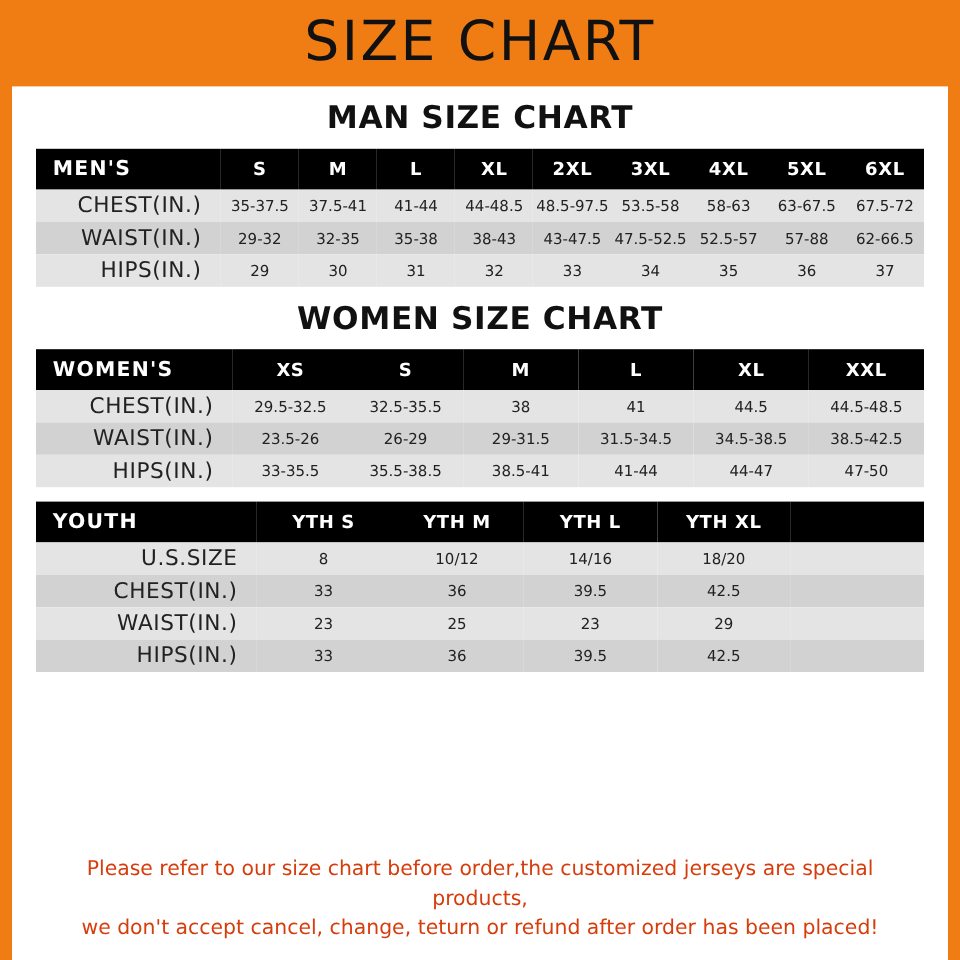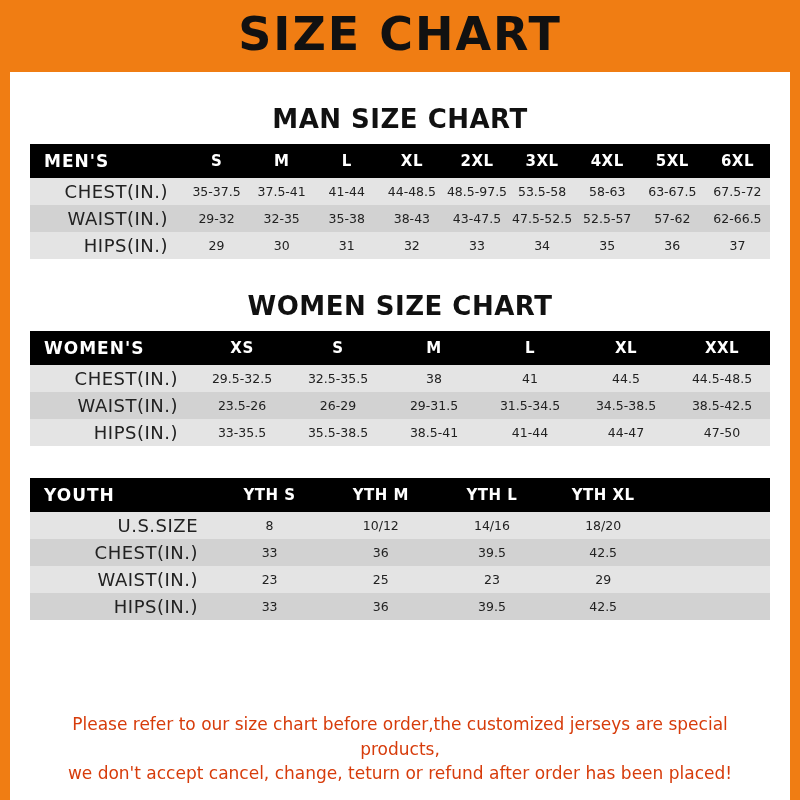--- a/index.html
+++ b/index.html
@@ -25,32 +25,32 @@
   .header-band {
     background: #f07d13;
     height: 72px;
     display: flex;
     align-items: center;
     justify-content: center;
     margin: 0 -10px;
   }
   .header-title {
     font-family: "DejaVu Sans", sans-serif;
-    font-weight: bold;
+    font-weight: normal;
     font-size: 46px;
     letter-spacing: 2px;
     color: #111111;
     line-height: 1;
     padding-bottom: 4px;
   }
   .content {
     padding: 0 10px;
   }
   .section {
-    margin-top: 32px;
+    margin-top: 12px;
   }
   .section-title {
     text-align: center;
     font-weight: bold;
     font-size: 26px;
     color: #111111;
     letter-spacing: 0.5px;
     margin-bottom: 10px;
     font-family: "DejaVu Sans", sans-serif;
   }
@@ -158,21 +158,21 @@
           </tr>
           <tr>
             <td class="first">WAIST(IN.)</td>
             <td>29-32</td>
             <td>32-35</td>
             <td>35-38</td>
             <td>38-43</td>
             <td>43-47.5</td>
             <td>47.5-52.5</td>
             <td>52.5-57</td>
-            <td>57-62</td>
+            <td>57-88</td>
             <td>62-66.5</td>
           </tr>
           <tr>
             <td class="first">HIPS(IN.)</td>
             <td>29</td>
             <td>30</td>
             <td>31</td>
             <td>32</td>
             <td>33</td>
             <td>34</td>

